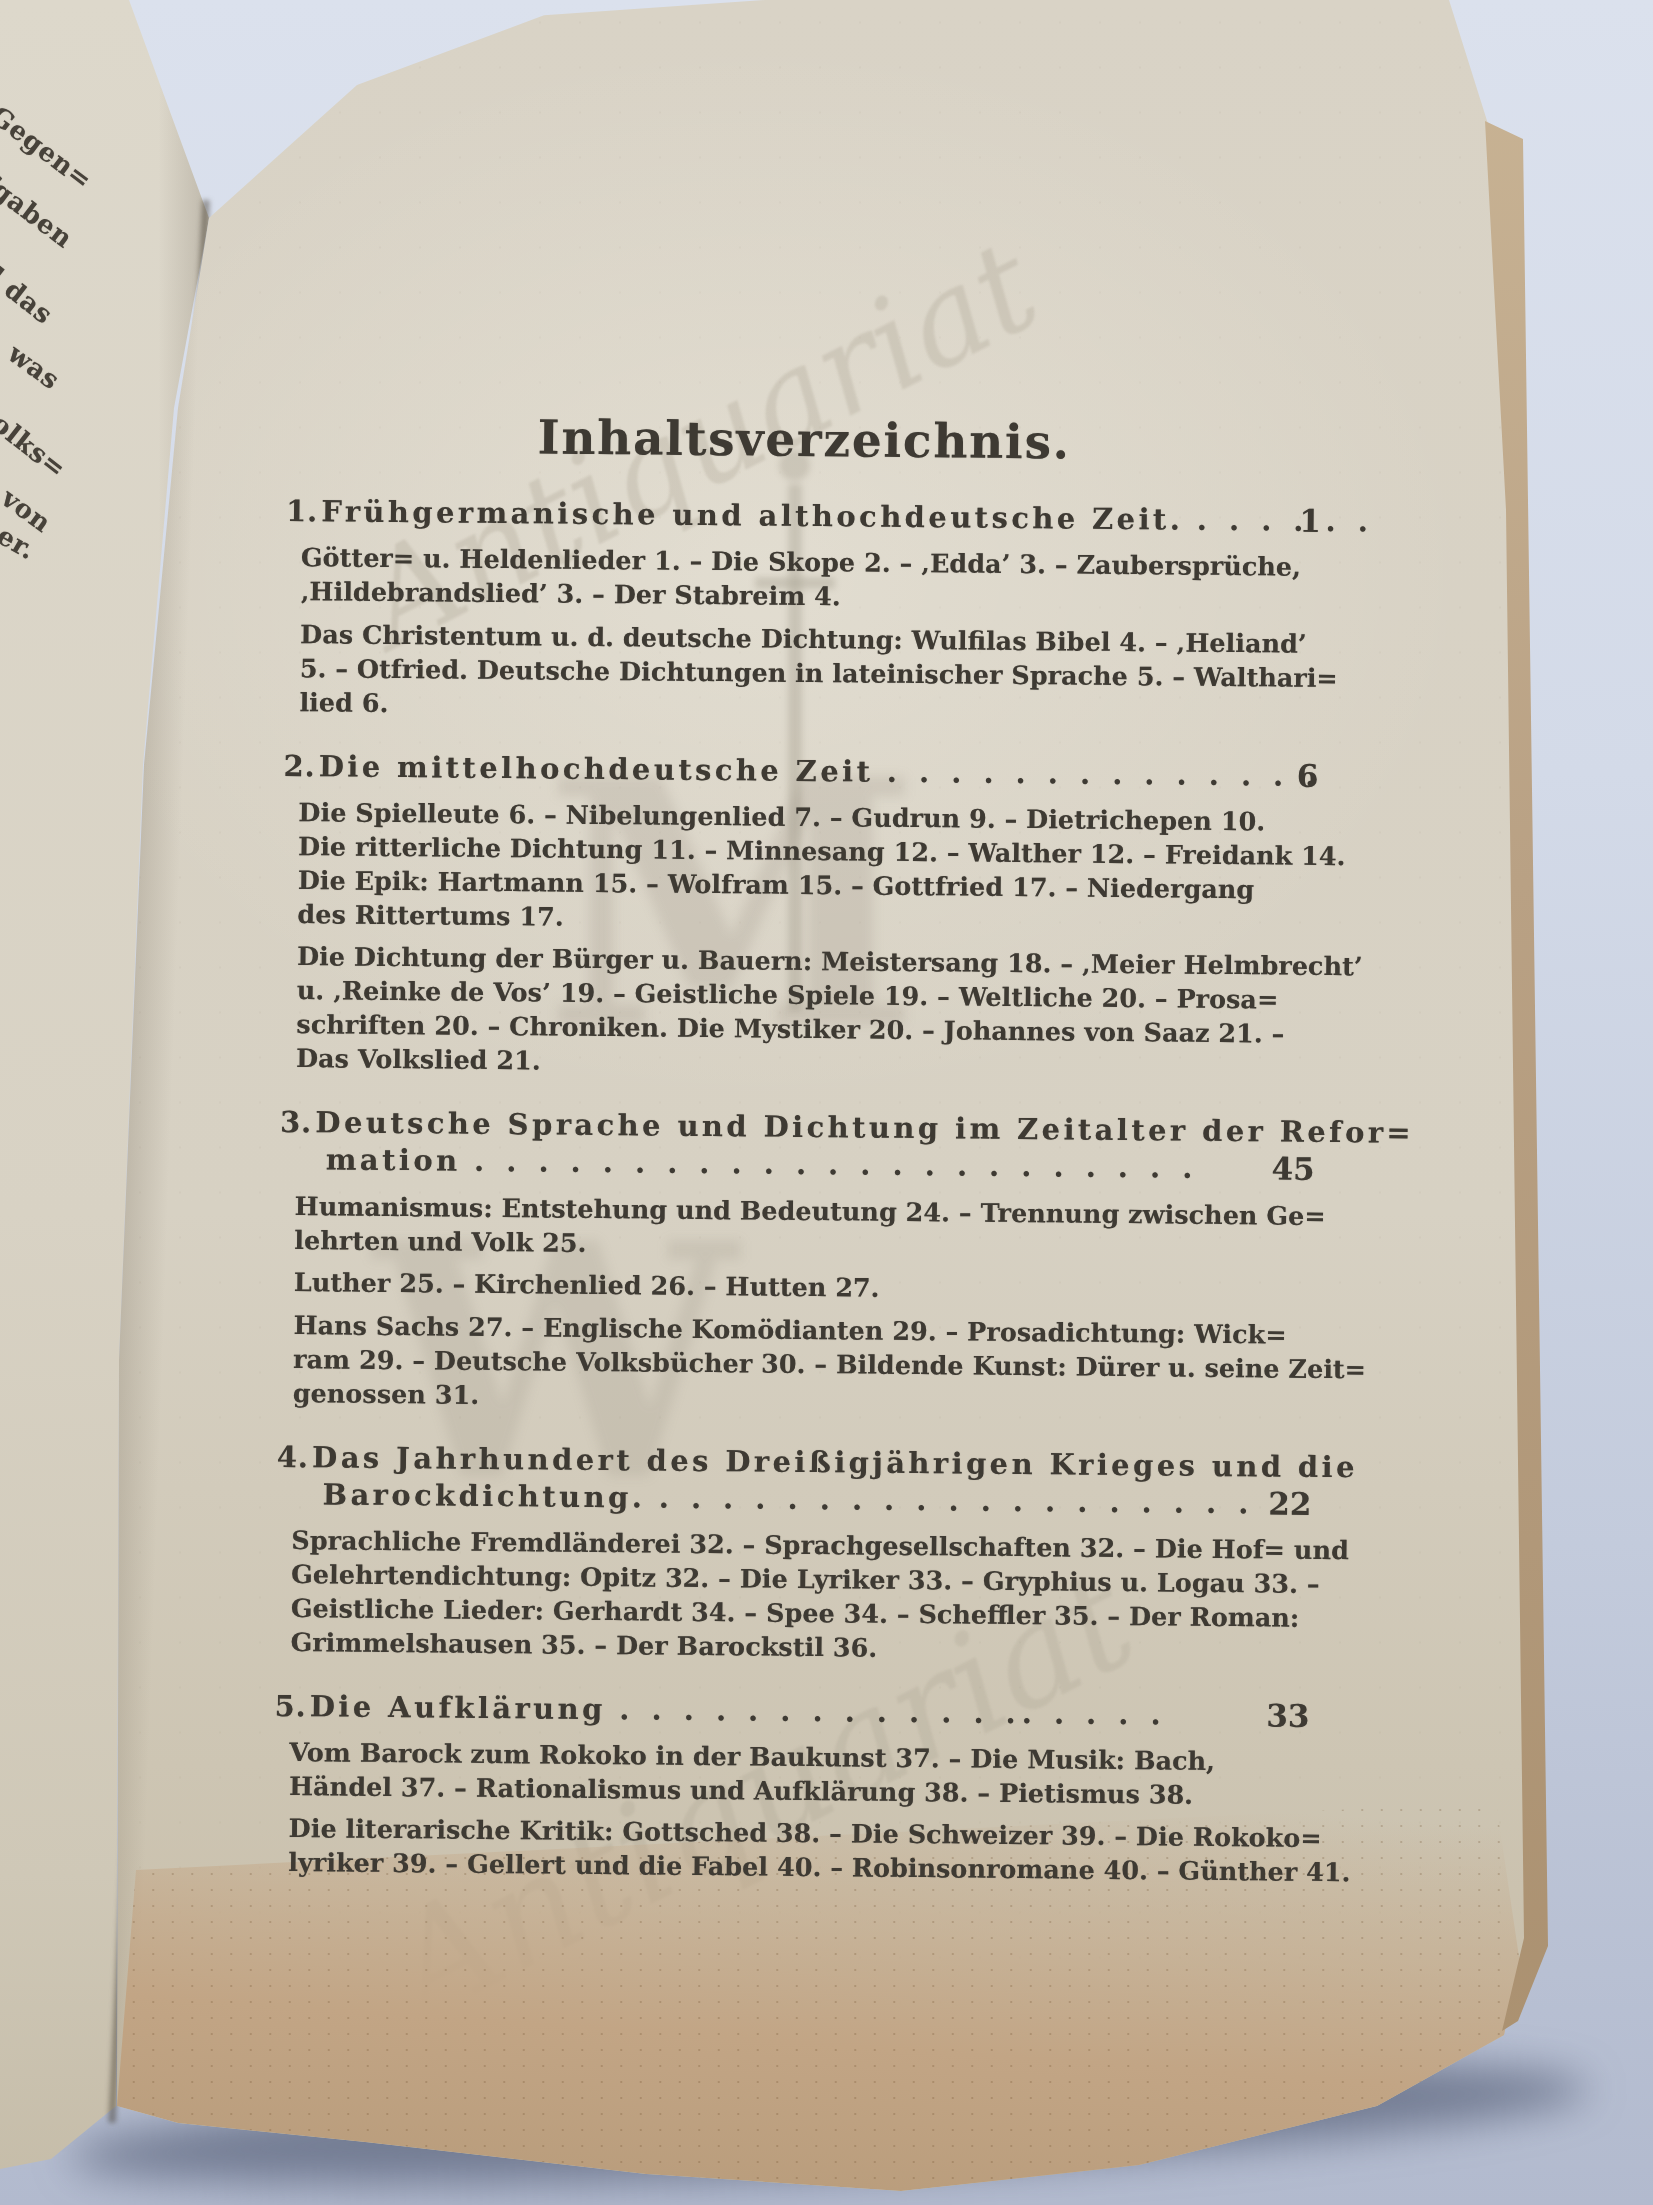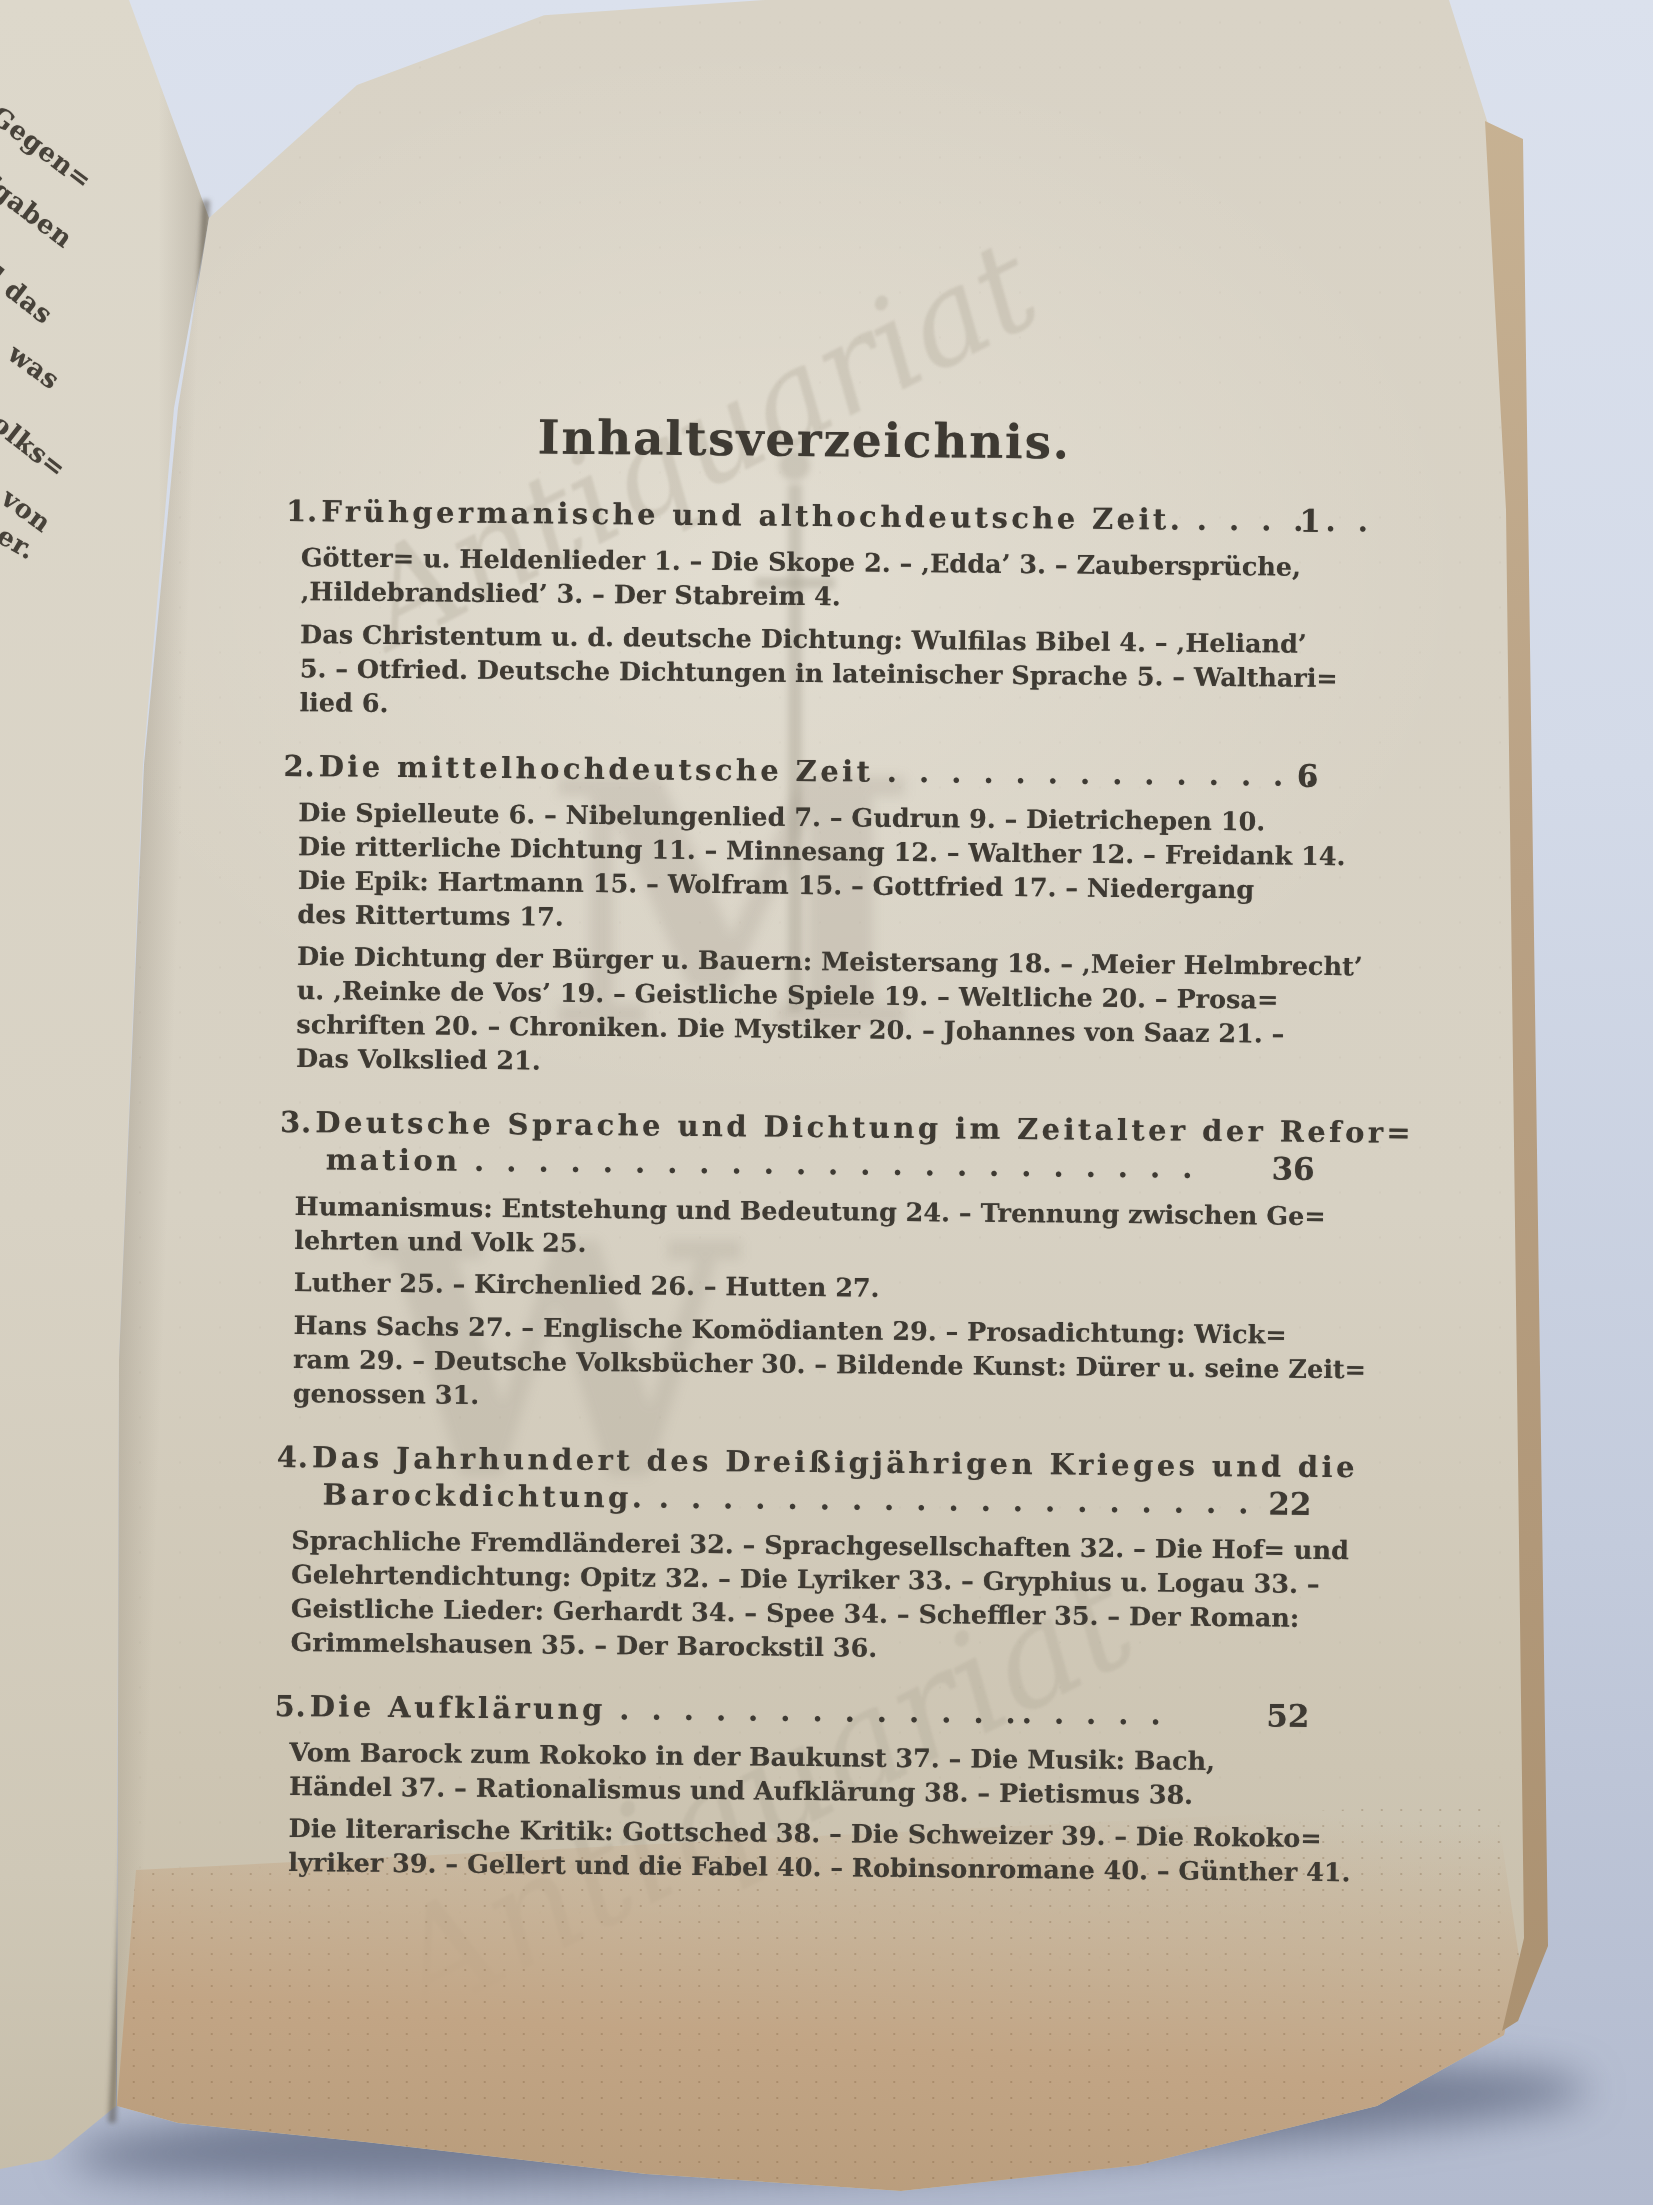--- a/index.html
+++ b/index.html
@@ -165,21 +165,21 @@
       <div class="ln">Das Volkslied 21.</div>
     </div>
   </div>
 
   <div class="sec">
     <div class="hl">
       <span class="num">3.</span><span class="ttl">Deutsche Sprache und Dichtung im Zeitalter der Refor=</span>
     </div>
     <div class="hl hl2">
       <span class="ttl">mation</span><span class="ldr">. . . . . . . . . . . . . . . . . . . . . . .</span>
-      <span class="pg">36</span>
+      <span class="pg">45</span>
     </div>
     <div class="para">
       <div class="ln">Humanismus: Entstehung und Bedeutung 24. – Trennung zwischen Ge=</div>
       <div class="ln">lehrten und Volk 25.</div>
     </div>
     <div class="para">
       <div class="ln">Luther 25. – Kirchenlied 26. – Hutten 27.</div>
     </div>
     <div class="para">
       <div class="ln">Hans Sachs 27. – Englische Komödianten 29. – Prosadichtung: Wick=</div>
@@ -200,21 +200,21 @@
       <div class="ln">Sprachliche Fremdländerei 32. – Sprachgesellschaften 32. – Die Hof= und</div>
       <div class="ln">Gelehrtendichtung: Opitz 32. – Die Lyriker 33. – Gryphius u. Logau 33. –</div>
       <div class="ln">Geistliche Lieder: Gerhardt 34. – Spee 34. – Scheffler 35. – Der Roman:</div>
       <div class="ln">Grimmelshausen 35. – Der Barockstil 36.</div>
     </div>
   </div>
 
   <div class="sec">
     <div class="hl">
       <span class="num">5.</span><span class="ttl">Die Aufklärung</span><span class="ldr">. . . .  . . .  . . . . . .. . . . .</span>
-      <span class="pg">52</span>
+      <span class="pg">33</span>
     </div>
     <div class="para">
       <div class="ln">Vom Barock zum Rokoko in der Baukunst 37. – Die Musik: Bach,</div>
       <div class="ln">Händel 37. – Rationalismus und Aufklärung 38. – Pietismus 38.</div>
     </div>
     <div class="para">
       <div class="ln">Die literarische Kritik: Gottsched 38. – Die Schweizer 39. – Die Rokoko=</div>
       <div class="ln">lyriker 39. – Gellert und die Fabel 40. – Robinsonromane 40. – Günther 41.</div>
     </div>
   </div>

